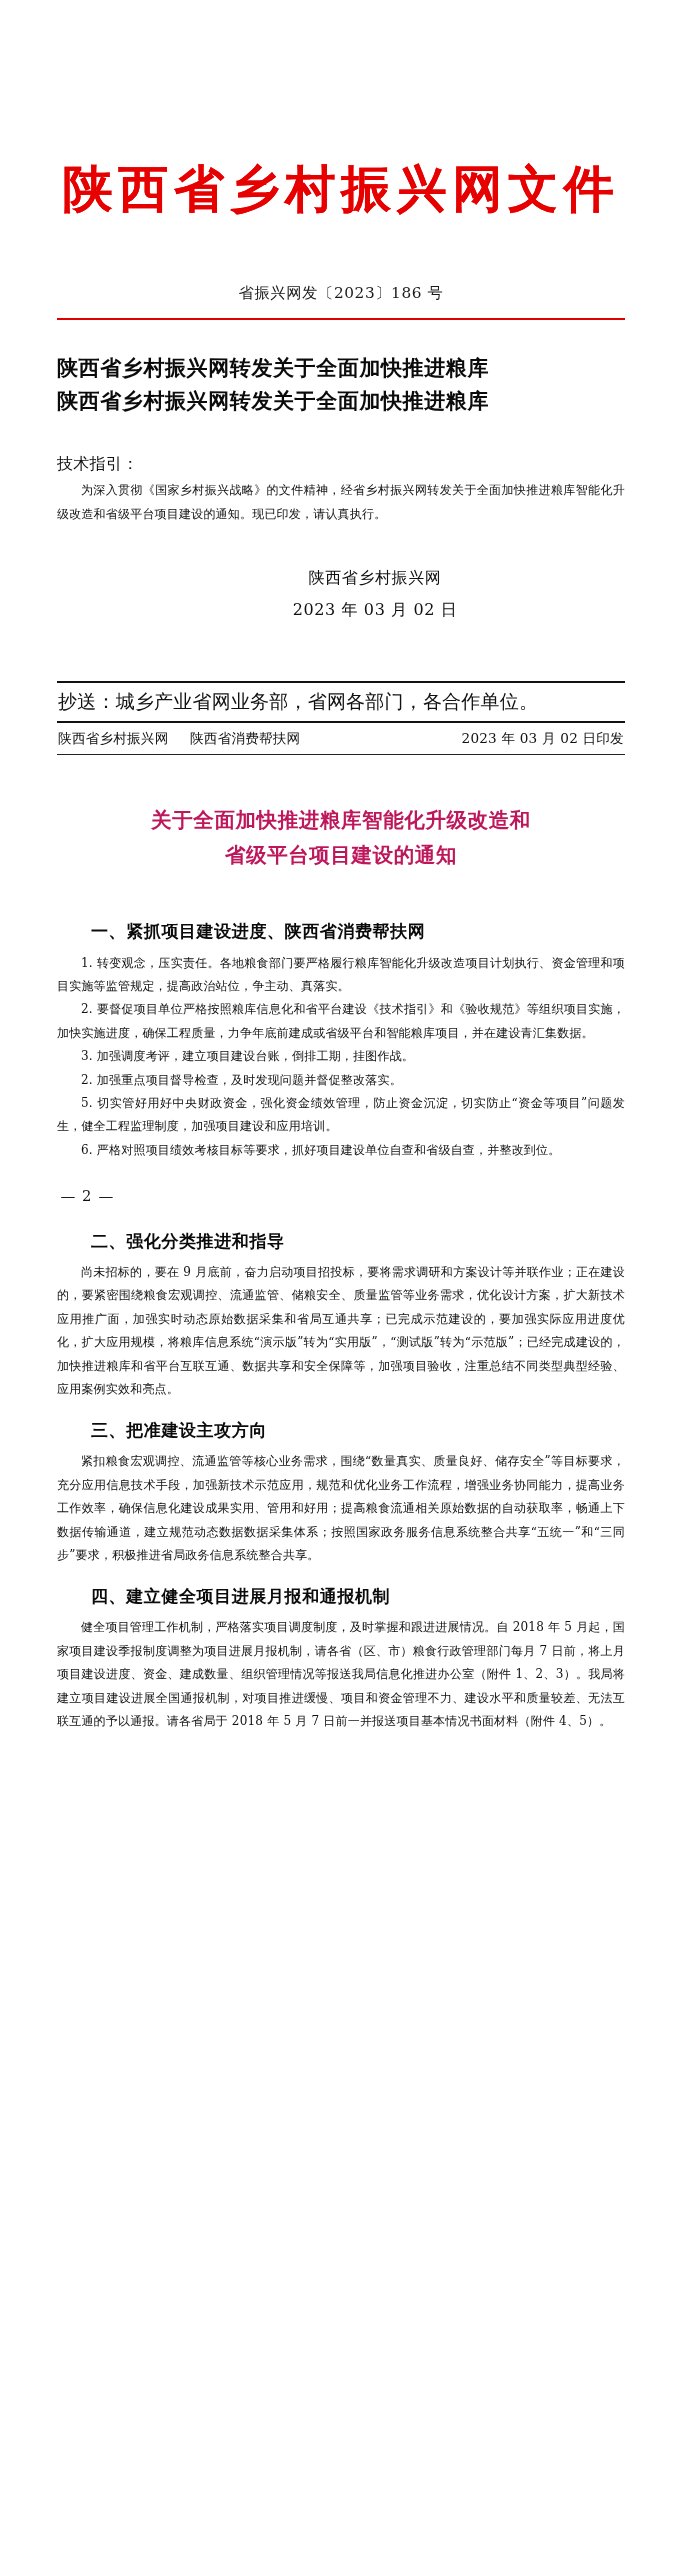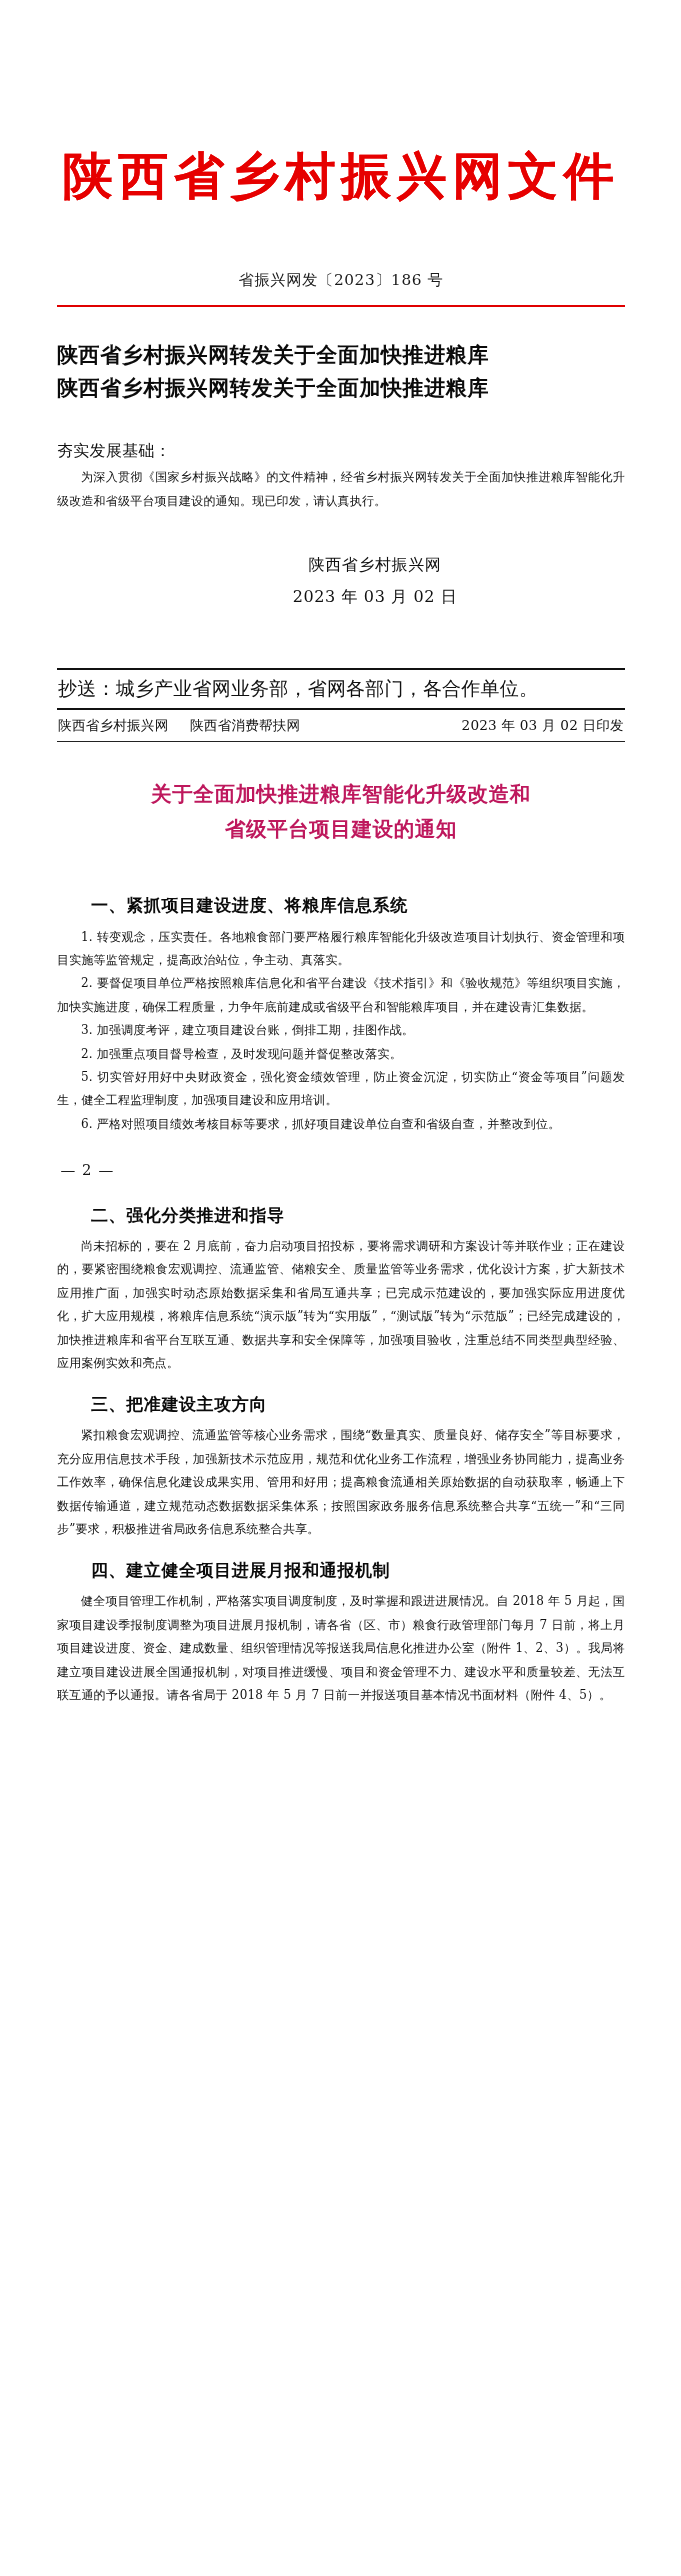--- a/index.html
+++ b/index.html
@@ -15,21 +15,21 @@
     -webkit-font-smoothing: antialiased;
   }
   .page {
     width: 682px;
     box-sizing: border-box;
     position: relative;
     background: #ffffff;
   }
   
   .page-one {
-    padding: 3px 57px;
+    padding: 16px 57px;
     box-sizing: border-box;
   }
   .masthead-spacer { height: 142px; }
   .masthead {
     text-align: center;
     color: #e60000;
     font-family: "DejaVu Serif", "Liberation Serif", serif;
     font-weight: bold;
     font-size: 50px;
     letter-spacing: 5.7px;
@@ -155,21 +155,21 @@
 
   <div class="doc-number">省振兴网发〔2023〕186 号</div>
 
   <div class="red-rule"></div>
 
   <div class="title-block">
     <div>陕西省乡村振兴网转发关于全面加快推进粮库</div>
     <div>陕西省乡村振兴网转发关于全面加快推进粮库</div>
   </div>
 
-  <div class="salutation">夯实发展基础：</div>
+  <div class="salutation">技术指引：</div>
 
   <p class="body-para">为深入贯彻《国家乡村振兴战略》的文件精神，经省乡村振兴网转发关于全面加快推进粮库智能化升级改造和省级平台项目建设的通知。现已印发，请认真执行。</p>
 
   <div class="signature">
     <div>陕西省乡村振兴网</div>
     <div>2023 年 03 月 02 日</div>
   </div>
 
   <div class="footer-zone">
     <div class="rule-thick"></div>
@@ -189,32 +189,32 @@
   <div class="page2-top-spacer"></div>
 
   <div class="p2-title">
     <div>关于全面加快推进粮库智能化升级改造和</div>
     <div>省级平台项目建设的通知</div>
   </div>
 
   <div class="p2-body-gap"></div>
 
 
-  <div class="section-head">一、紧抓项目建设进度、将粮库信息系统</div>
+  <div class="section-head">一、紧抓项目建设进度、陕西省消费帮扶网</div>
   <p class="body-para">1. 转变观念，压实责任。各地粮食部门要严格履行粮库智能化升级改造项目计划执行、资金管理和项目实施等监管规定，提高政治站位，争主动、真落实。</p>
   <p class="body-para">2. 要督促项目单位严格按照粮库信息化和省平台建设《技术指引》和《验收规范》等组织项目实施，加快实施进度，确保工程质量，力争年底前建成或省级平台和智能粮库项目，并在建设青汇集数据。</p>
   <p class="body-para">3. 加强调度考评，建立项目建设台账，倒排工期，挂图作战。</p>
   <p class="body-para">2. 加强重点项目督导检查，及时发现问题并督促整改落实。</p>
   <p class="body-para">5. 切实管好用好中央财政资金，强化资金绩效管理，防止资金沉淀，切实防止“资金等项目”问题发生，健全工程监理制度，加强项目建设和应用培训。</p>
   <p class="body-para">6. 严格对照项目绩效考核目标等要求，抓好项目建设单位自查和省级自查，并整改到位。</p>
 
   <div class="page-num">— 2 —</div>
 
   <div class="section-head">二、强化分类推进和指导</div>
-  <p class="body-para">尚未招标的，要在 2 月底前，奋力启动项目招投标，要将需求调研和方案设计等并联作业；正在建设的，要紧密围绕粮食宏观调控、流通监管、储粮安全、质量监管等业务需求，优化设计方案，扩大新技术应用推广面，加强实时动态原始数据采集和省局互通共享；已完成示范建设的，要加强实际应用进度优化，扩大应用规模，将粮库信息系统“演示版”转为“实用版”，“测试版”转为“示范版”；已经完成建设的，加快推进粮库和省平台互联互通、数据共享和安全保障等，加强项目验收，注重总结不同类型典型经验、应用案例实效和亮点。</p>
+  <p class="body-para">尚未招标的，要在 9 月底前，奋力启动项目招投标，要将需求调研和方案设计等并联作业；正在建设的，要紧密围绕粮食宏观调控、流通监管、储粮安全、质量监管等业务需求，优化设计方案，扩大新技术应用推广面，加强实时动态原始数据采集和省局互通共享；已完成示范建设的，要加强实际应用进度优化，扩大应用规模，将粮库信息系统“演示版”转为“实用版”，“测试版”转为“示范版”；已经完成建设的，加快推进粮库和省平台互联互通、数据共享和安全保障等，加强项目验收，注重总结不同类型典型经验、应用案例实效和亮点。</p>
 
   <div class="section-head">三、把准建设主攻方向</div>
   <p class="body-para">紧扣粮食宏观调控、流通监管等核心业务需求，围绕“数量真实、质量良好、储存安全”等目标要求，充分应用信息技术手段，加强新技术示范应用，规范和优化业务工作流程，增强业务协同能力，提高业务工作效率，确保信息化建设成果实用、管用和好用；提高粮食流通相关原始数据的自动获取率，畅通上下数据传输通道，建立规范动态数据数据采集体系；按照国家政务服务信息系统整合共享“五统一”和“三同步”要求，积极推进省局政务信息系统整合共享。</p>
 
   <div class="section-head">四、建立健全项目进展月报和通报机制</div>
   <p class="body-para">健全项目管理工作机制，严格落实项目调度制度，及时掌握和跟进进展情况。自 2018 年 5 月起，国家项目建设季报制度调整为项目进展月报机制，请各省（区、市）粮食行政管理部门每月 7 日前，将上月项目建设进度、资金、建成数量、组织管理情况等报送我局信息化推进办公室（附件 1、2、3）。我局将建立项目建设进展全国通报机制，对项目推进缓慢、项目和资金管理不力、建设水平和质量较差、无法互联互通的予以通报。请各省局于 2018 年 5 月 7 日前一并报送项目基本情况书面材料（附件 4、5）。</p>
 
 </div>
 
 

